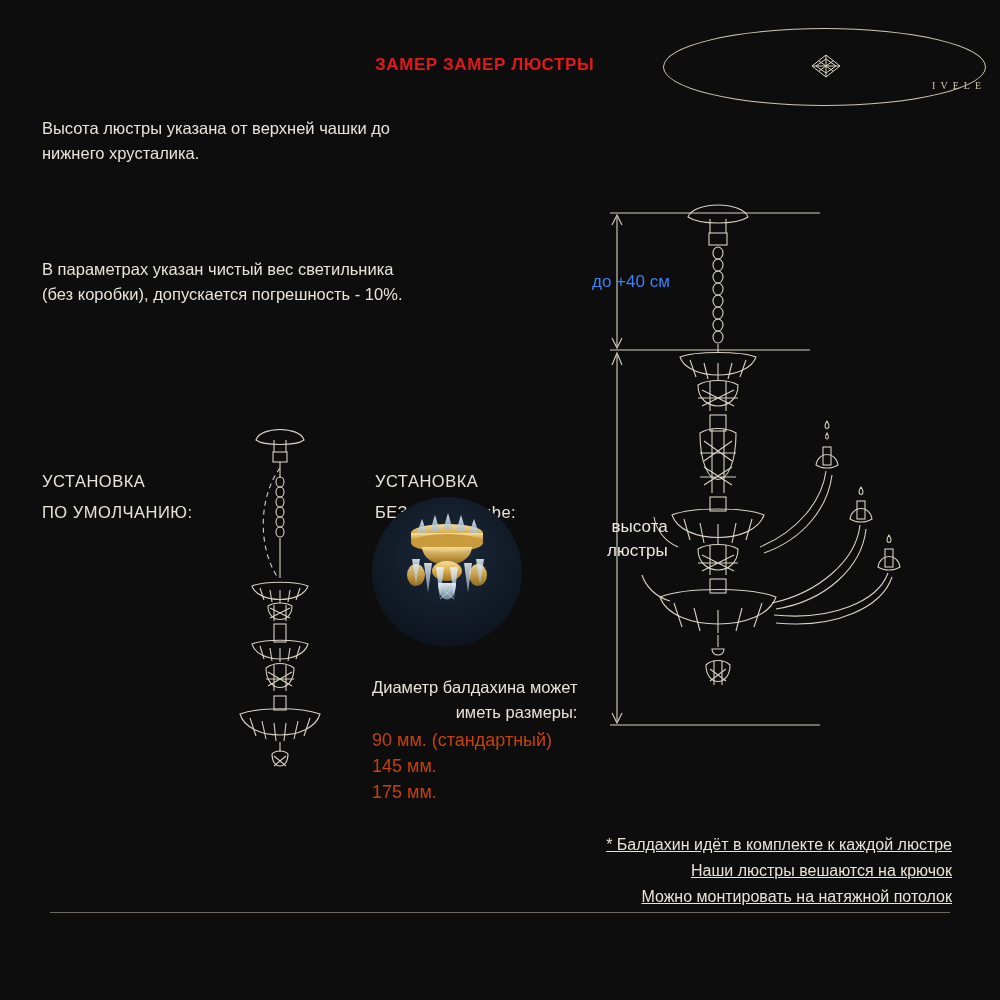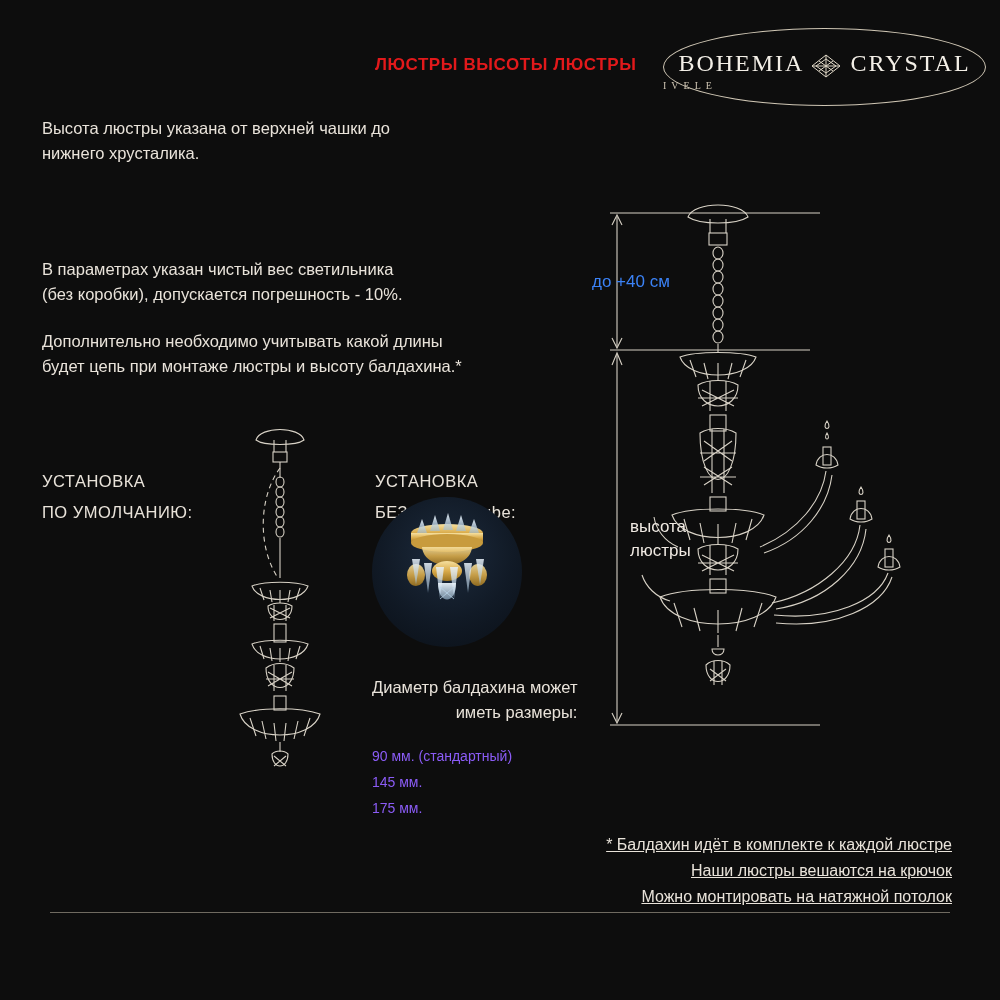--- a/index.html
+++ b/index.html
@@ -63,21 +63,21 @@
     top: 26px;
     margin-left: -17px;
     width: 34px;
     height: 24px;
   }
   #logo .sub {
     position: absolute;
     left: 0;
     top: 52px;
     width: 323px;
-    text-align: left;
+    text-align: right;
     font-family: "Liberation Serif", serif;
     font-size: 10px;
     letter-spacing: 5px;
     color: #cdc4b2;
   }
 
   
   .para {
     position: absolute;
     left: 42px;
@@ -124,25 +124,24 @@
     font-size: 16.5px;
     line-height: 25px;
     color: #e9e3da;
     white-space: pre-line;
     text-align: right;
   }
   #diam-list {
     position: absolute;
     left: 372px;
     top: 727px;
-    font-size: 14px;
+    font-size: 18px;
     line-height: 26px;
-    color: #8b5cf6;
-    white-space: pre-line;
-    margin-top: 16px;
+    color: #c2410c;
+    white-space: pre-line;
   }
 
   
   #notes {
     position: absolute;
     right: 48px;
     top: 832px;
     text-align: right;
     font-size: 16px;
     line-height: 26px;
@@ -163,61 +162,56 @@
   #lbl-top {
     position: absolute;
     left: 592px;
     top: 272px;
     font-size: 17px;
     color: #3b82f6;
     white-space: nowrap;
   }
   #lbl-height {
     position: absolute;
-    left: 630px;
+    left: 607px;
     top: 515px;
     font-size: 17px;
     line-height: 24px;
-    text-align: left;
+    text-align: right;
     color: #efe9e2;
     white-space: pre-line;
   }
 
   svg { display:block; }
   .ln { stroke: #d8d2c6; fill: none; }
 </style>
 </head>
 <body>
 
 <div id="page">
 
-  <div id="title-red">ЛЮСТРЫ ВЫСОТЫ ЛЮСТРЫ</div>
+  <div id="title-red">ЗАМЕР ЗАМЕР ЛЮСТРЫ</div>
 
   <div id="logo">
     <div class="oval"></div>
-    <div class="brand">
-      <span>BOHEMIA</span><span class="gap"></span><span>CRYSTAL</span>
-    </div>
     <svg class="diamond" viewBox="0 0 34 24">
       <g stroke="#ded6c5" fill="none" stroke-width="1">
         <path d="M17 1 L31 12 L17 23 L3 12 Z"></path>
         <path d="M17 5 L27 12 L17 19 L7 12 Z"></path>
         <path d="M17 1 L17 23 M3 12 L31 12"></path>
         <path d="M10 7 L24 17 M24 7 L10 17"></path>
       </g>
     </svg>
     <div class="sub">IVELE</div>
   </div>
 
   <div class="para" id="p1">Высота люстры указана от верхней чашки до
 нижнего хрусталика.</div>
   <div class="para" id="p3">В параметрах указан чистый вес светильника
 (без коробки), допускается погрешность - 10%.</div>
-  <div class="para" id="p4">Дополнительно необходимо учитывать какой длины
-будет цепь при монтаже люстры и высоту балдахина.*</div>
 
   <div class="install-label" id="inst1">УСТАНОВКА
 ПО УМОЛЧАНИЮ:</div>
   <div class="install-label" id="inst2">УСТАНОВКА
 БЕЗ ЦЕПИ, Tube:</div>
 
   <svg style="position:absolute; left:200px; top:418px;" width="160" height="400" viewBox="0 0 160 400">
     <g class="ln" stroke-width="1.1">
 
       <path d="M56 22 C60 8 100 8 104 22 C96 28 64 28 56 22 Z"></path>

